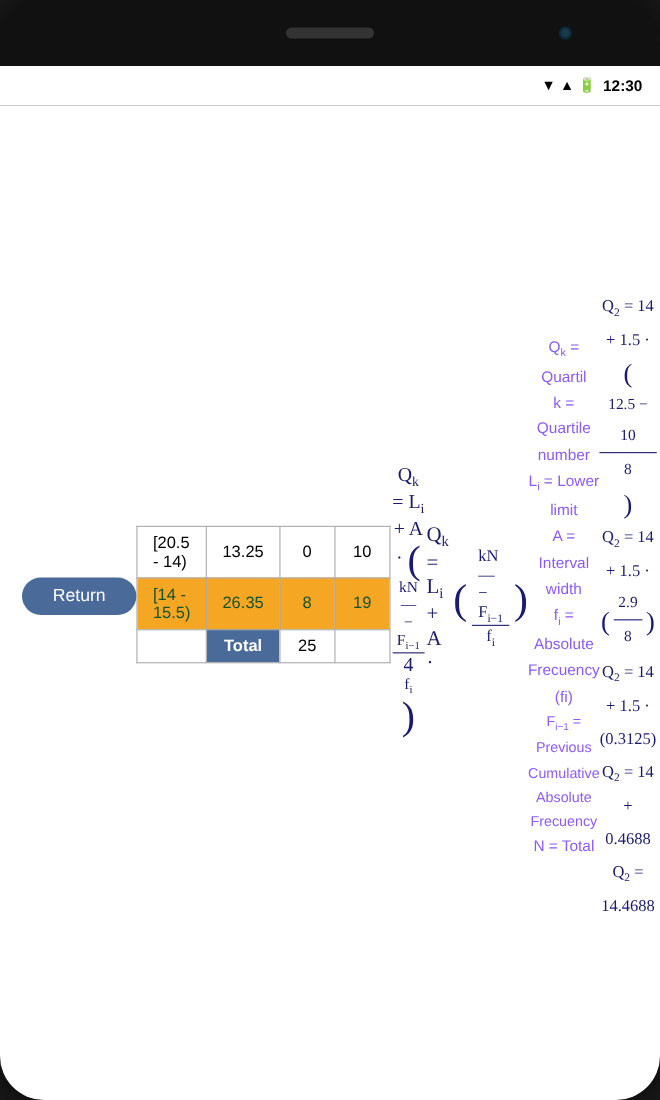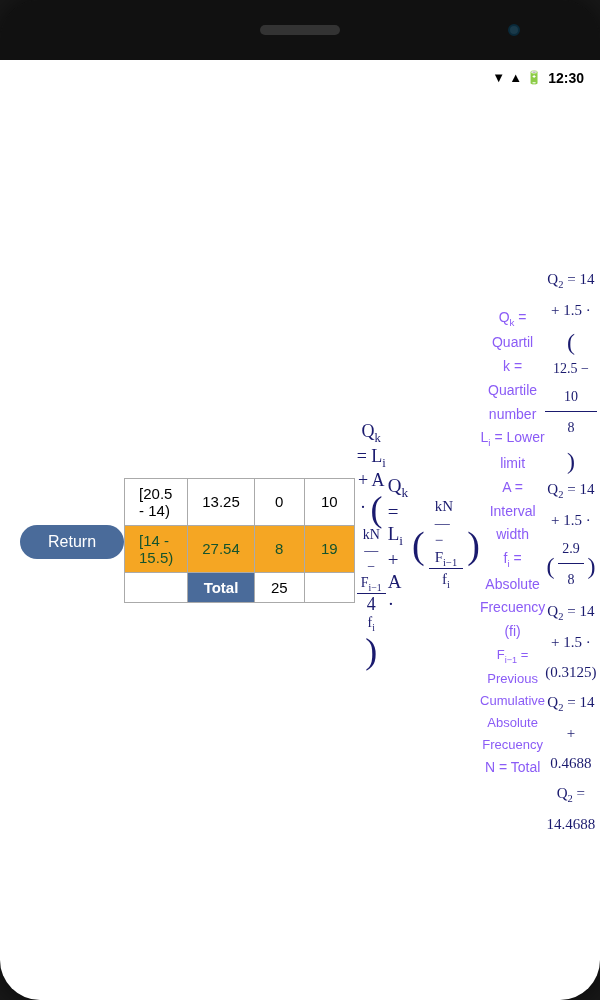--- a/index.html
+++ b/index.html
@@ -241,21 +241,21 @@
       <table>
         <tbody>
           <tr class="row-normal">
             <td class="td-label">[20.5 - 14)</td>
             <td>13.25</td>
             <td>0</td>
             <td>10</td>
           </tr>
           <tr class="row-highlighted">
             <td class="td-label">[14 - 15.5)</td>
-            <td>27.54</td>
+            <td>26.35</td>
             <td>8</td>
             <td>19</td>
           </tr>
           <tr class="row-total">
             <td></td>
             <td class="td-total-label">Total</td>
             <td>25</td>
             <td></td>
           </tr>
         </tbody>

